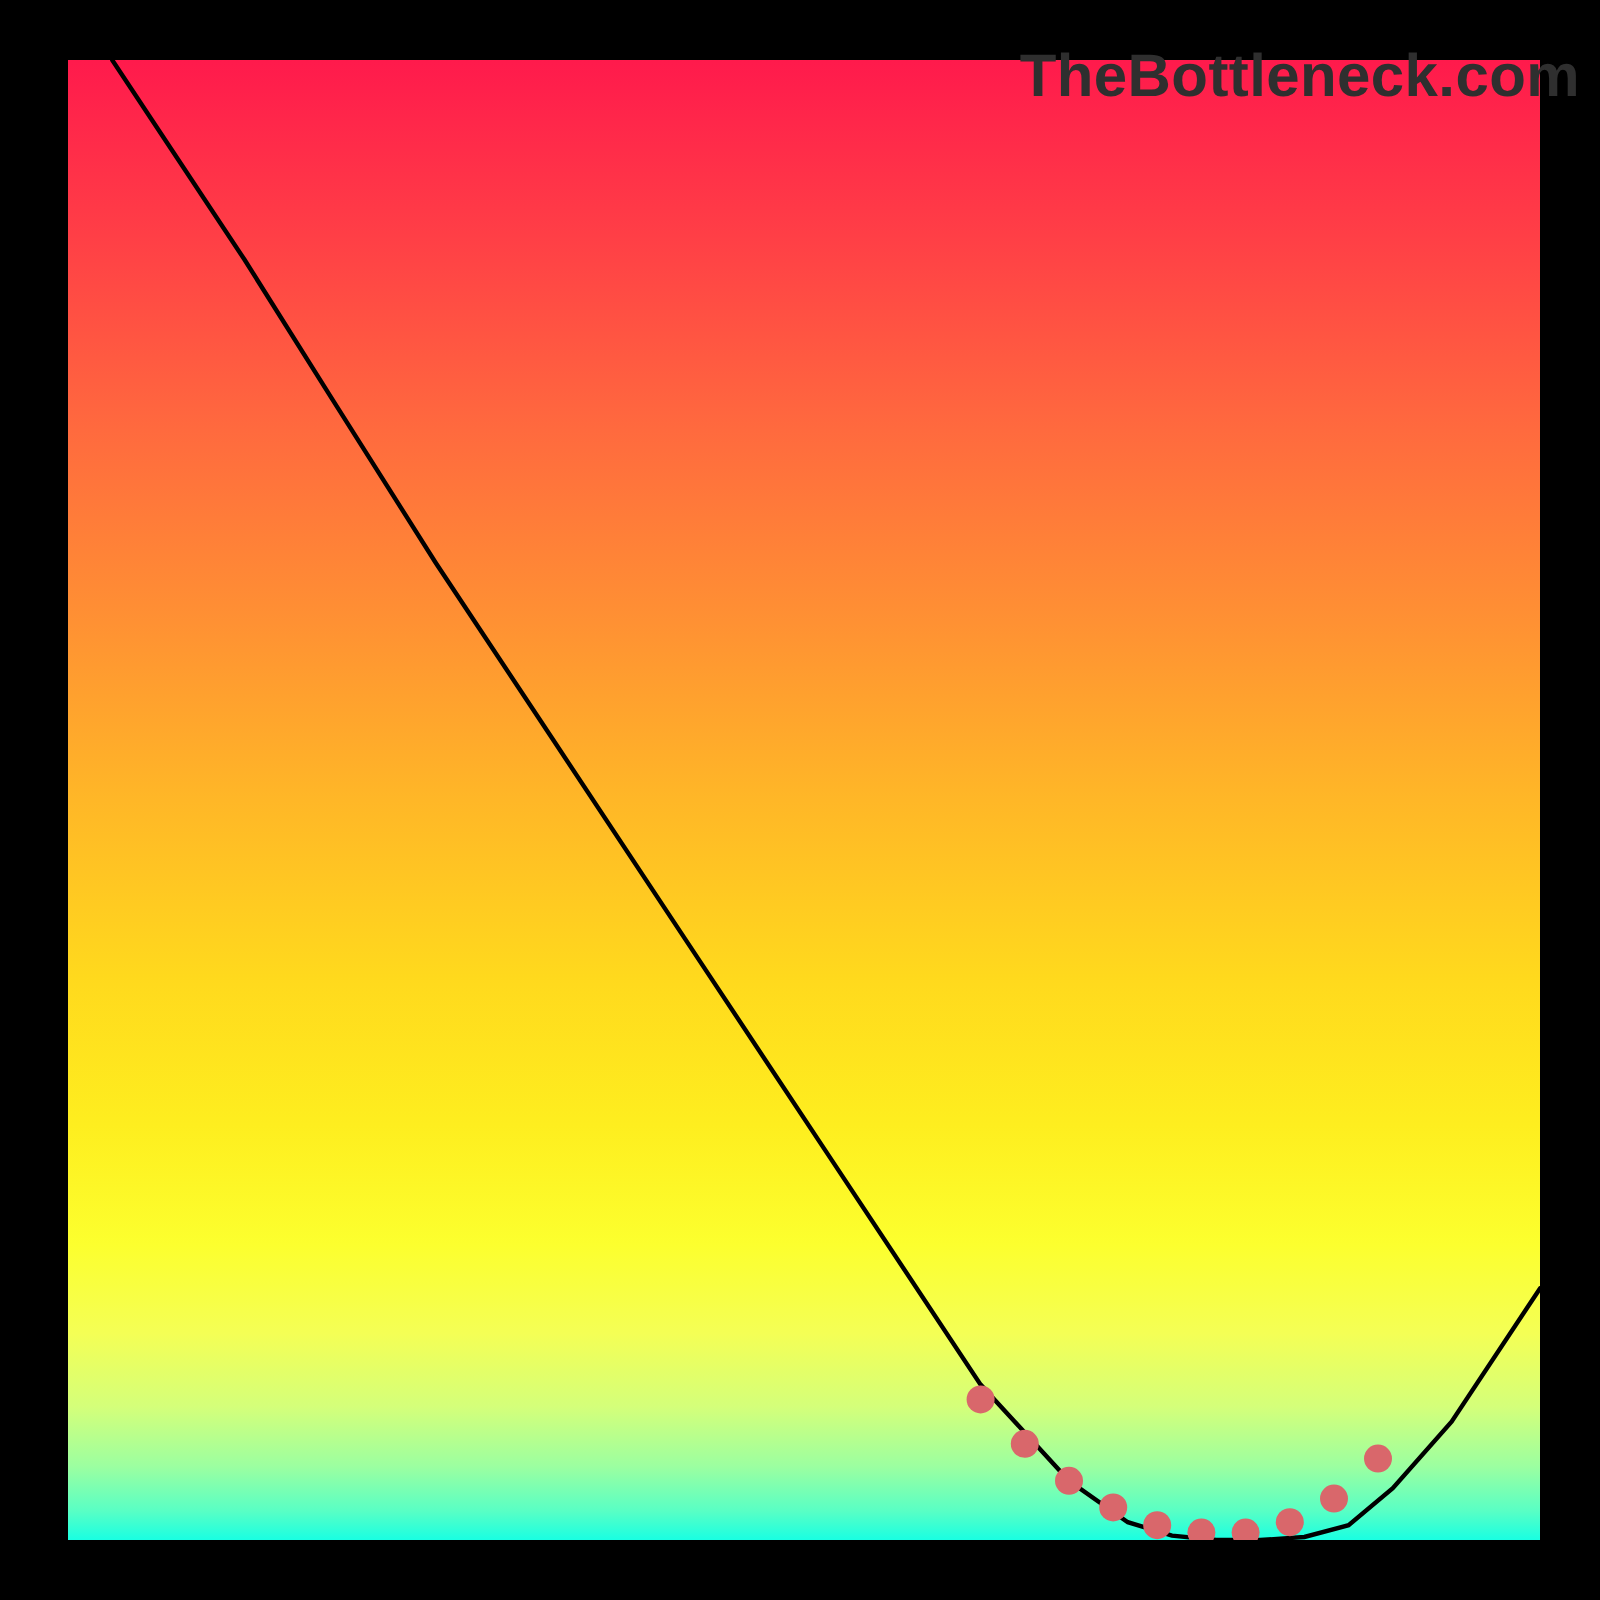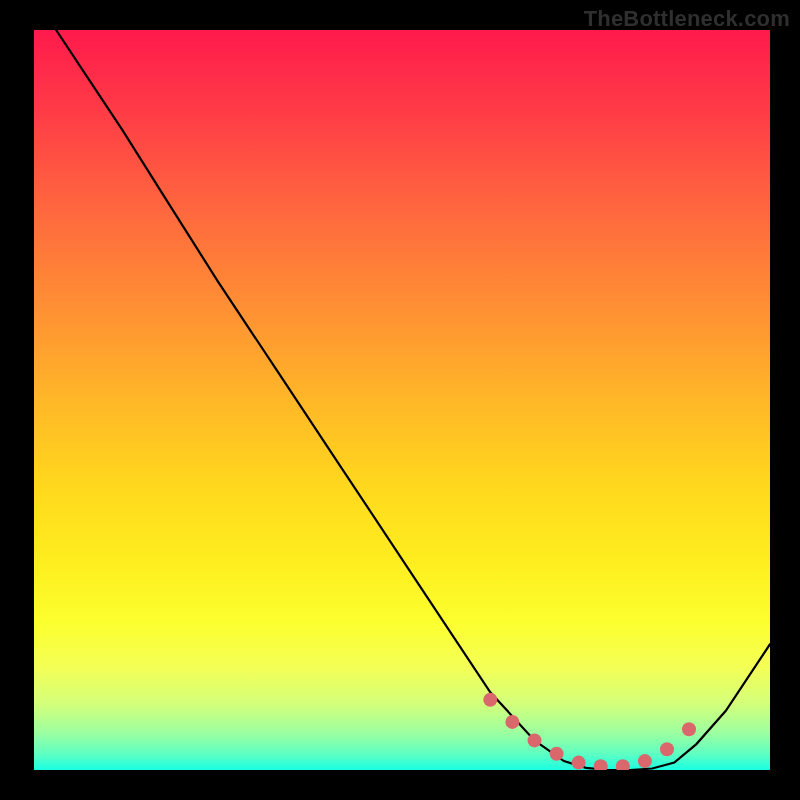--- a/index.html
+++ b/index.html
@@ -31,25 +31,25 @@
       #fcff2e 80%,
       #f4ff55 86%,
       #d4ff7a 91%,
       #9cffa0 95%,
       #5affc4 98%,
       #19ffe2 100%
     );
   }
   .watermark {
     position: absolute;
-    top: 6px;
+    top: 22px;
     right: 10px;
     color: #2f2f2f;
     font-family: Arial, Helvetica, sans-serif;
-    font-size: 22px;
+    font-size: 30px;
     font-weight: 600;
     letter-spacing: 0.2px;
     user-select: none;
   }
   svg.curve {
     position: absolute;
     inset: 0;
   }
 </style>
 </head>

